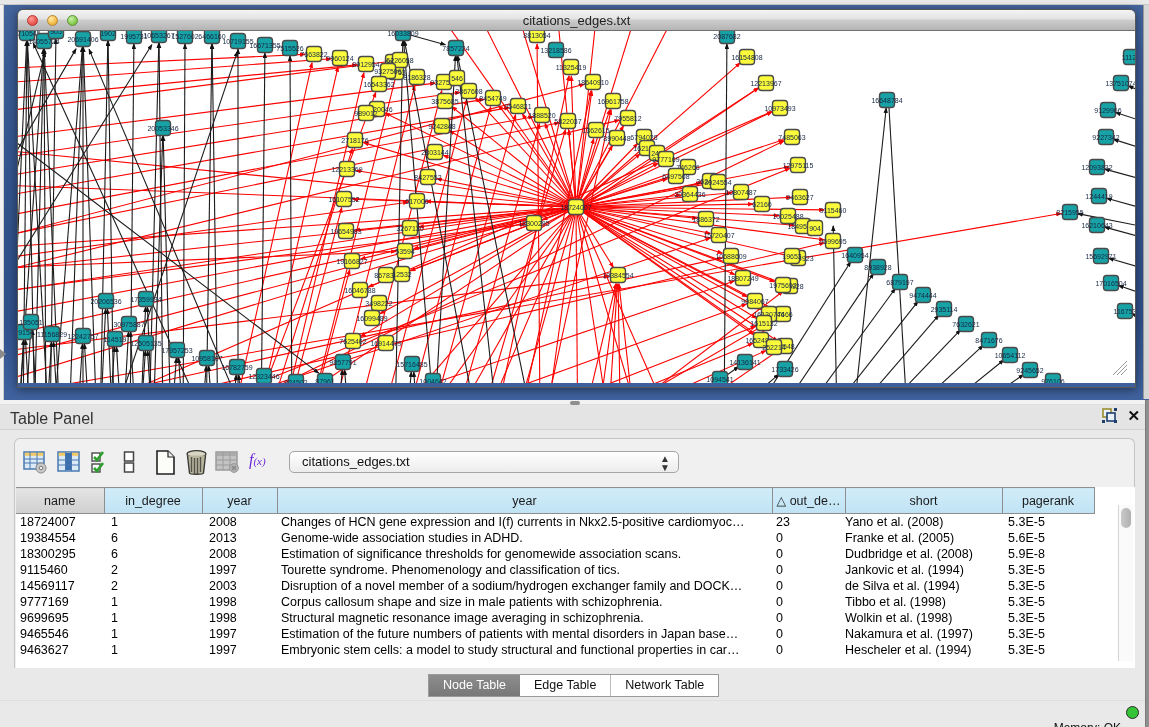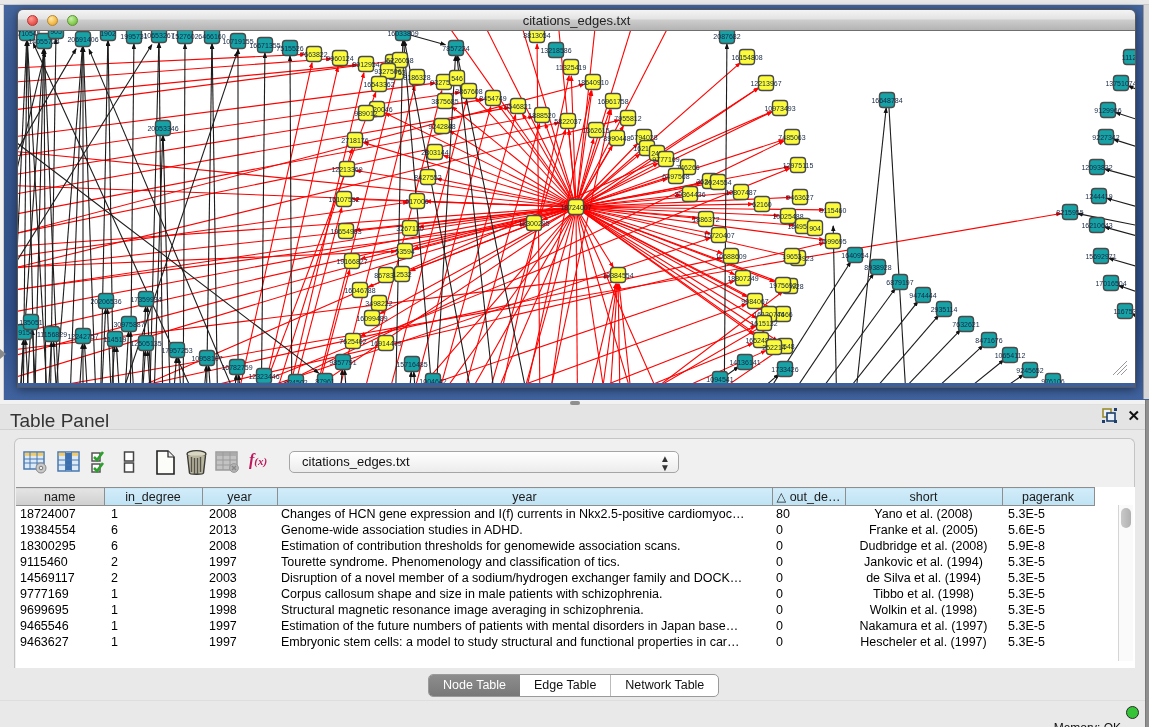--- a/index.html
+++ b/index.html
@@ -13,39 +13,39 @@
 .tl{position:absolute;top:5px;width:11px;height:11px;border-radius:50%}
 #tl1{left:9px;background:radial-gradient(circle at 35% 30%,#ff9d95,#ec5f57 55%,#ce3a32);border:1px solid #b33;} 
 #tl2{left:29px;background:radial-gradient(circle at 35% 30%,#ffe9a8,#f5bf4f 55%,#d69a2d);border:1px solid #b8862c}
 #tl3{left:49px;background:radial-gradient(circle at 35% 30%,#c8efae,#8cd156 55%,#67ab35);border:1px solid #5d9334}
 #canvas{position:relative;height:352px;background:#fff;overflow:hidden}
 .er{stroke:#fb0300;stroke-width:1.1;fill:none}
 .eb{stroke:#1c1c1c;stroke-width:1.1;fill:none}
 .nl{font-family:"Liberation Sans",sans-serif;font-size:7px;fill:#152743;text-anchor:middle}
 #tp{position:absolute;left:0;top:400px;width:1149px;height:327px;background:#e9e9e9}#tp .rs{position:absolute;right:0;top:0;width:4px;height:327px;background:#8f8f8f;border-left:1px solid #7a7a7a;z-index:5}
 #split{height:5px;background:#f2f2f2;border-bottom:1px solid #e0e0e0;position:relative}#split .g{position:absolute;left:570px;top:1px;width:10px;height:4px;background:#8f8f8f;border-radius:2px}#tphdr{position:relative;height:25px;background:#e4e4e4;border-bottom:1px solid #d2d2d2}
-#tphdr .t{position:absolute;left:10px;top:5px;font-size:19px;color:#333}
+#tphdr .t{position:absolute;left:10px;top:5px;font-size:16px;color:#333}
 #tphdr .fl{position:absolute;right:31px;top:2px;width:17px;height:17px}
 #tphdr .x{position:absolute;right:9px;top:2px;font-size:15px;font-weight:bold;color:#111}
 #inner{position:absolute;left:14px;top:38px;width:1121px;height:230px;background:#f0f0f0;border:1px solid #c4c4c4;border-radius:6px 6px 0 0;border-bottom:none}
 #tbicons{position:relative;height:48px}
 #combo{position:absolute;left:274px;top:12px;width:390px;height:22px;background:linear-gradient(#fff,#ececec);border:1px solid #a5a5a5;border-radius:5px;font-size:13px;color:#111;line-height:20px;padding-left:12px}
 #combo .ud{position:absolute;right:8px;top:2px;font-size:10px;color:#333;line-height:9px;text-align:center}
 #tblwrap{position:absolute;left:1px;top:48px;width:1119px;height:181px;background:#fff;overflow:hidden}
 table{border-collapse:collapse;table-layout:fixed;width:1078px;font-size:12.5px}
 col.k1{width:88px}col.k2{width:98px}col.k3{width:75px}col.k4{width:495px}col.k5{width:73px}col.k6{width:157px}col.k7{width:92px}
-thead th{height:18px;font-weight:normal;color:#1a1a1a;border-right:1px solid #8e8e8e;border-top:1px solid #8e8e8e;border-bottom:1px solid #8e8e8e;background:linear-gradient(#d2ecf9,#bfe3f4);font-size:12.5px}
+thead th{height:26px;font-weight:normal;color:#1a1a1a;border-right:1px solid #8e8e8e;border-top:1px solid #8e8e8e;border-bottom:1px solid #8e8e8e;background:linear-gradient(#d2ecf9,#bfe3f4);font-size:12.5px}
 thead th.g{background:linear-gradient(#e4e4e4,#cfcfcf)}
 tbody td{height:16px;padding:0 0 0 4px;color:#000;white-space:nowrap;overflow:hidden}
 td.c2,td.c3{padding-left:7px}
-td.c6{text-align:center;padding:0}
+td.c6{padding:0}
 td.c7{padding-left:6px}
 #vsb{position:absolute;right:1px;top:66px;width:15px;height:156px;background:#fafafa;border-left:1px solid #d5d5d5}
 #vsb .th{position:absolute;left:2px;top:3px;width:10px;height:20px;background:linear-gradient(90deg,#c9c9c9,#b0b0b0);border-radius:5px}
-#tabs{position:absolute;left:428px;top:274px;height:23px;display:flex;border:1px solid #9a9a9a;border-radius:5px;overflow:hidden;background:#fff}
+#tabs{position:absolute;left:428px;top:274px;height:23px;display:flex;border:1px solid #9a9a9a;border-radius:0;overflow:hidden;background:#fff}
 #tabs div{padding:0 14px;line-height:21px;font-size:12.5px;color:#111}
 #tabs .on{background:linear-gradient(#8d8d8d,#787878);color:#fff}
 #tabs .sep{width:1px;padding:0;background:#bbb}
 #sbar{position:absolute;left:0;top:300px;width:1149px;height:27px;background:#e9e9e9;border-top:1px solid #dedede}
 #sbar .m{position:absolute;right:28px;top:20px;font-size:12px;color:#111}
 #sbar .dot{position:absolute;right:10px;top:5px;width:13px;height:13px;border-radius:50%;background:#35c438;border:1.5px solid #2a2a2a}
 .icon{position:absolute;top:10px}
 </style></head><body>
 <div id="app">
 <div id="topstrip"></div>
@@ -663,21 +663,21 @@
             <path d="M3.5 6.5 L5.5 24 C5.5 25.6 19.5 25.6 19.5 24 L21.5 6.5" fill="#b9b6a0" stroke="#3a3a34" stroke-width="1.4"></path>
             <path d="M7.5 8v15M10.5 9v16M13.5 9v16M16.5 8v15" stroke="#55524a" stroke-width="1.4"></path>
           </svg>
    <svg class="icon" style="left:199px" width="26" height="26" viewBox="0 0 26 26">
             <rect x="2" y="3" width="21" height="18" fill="#c3c3c3" stroke="#9b9b9b" stroke-width="1.5"></rect>
             <rect x="2.6" y="3.6" width="19.8" height="3.4" fill="#ababab"></rect>
             <path d="M2 11h21M2 16h21M9 3v18M16 3v18" stroke="#9b9b9b" stroke-width="1"></path>
             <circle cx="20" cy="19" r="4.4" fill="#b3b3b3" stroke="#999"></circle>
             <path d="M18 17l4 4M22 17l-4 4" stroke="#888" stroke-width="1.4"></path>
           </svg>
-   <div class="icon" style="left:234px;top:12px;font-size:16px;color:#be185d;font-style:italic;font-weight:bold;font-family:'Liberation Serif',serif">f<span style="font-size:11px">(x)</span></div>
+   <div class="icon" style="left:234px;top:12px;font-size:16px;color:#6d28d9;font-style:italic;font-weight:normal;font-family:'Liberation Serif',serif">f<span style="font-size:11px">(x)</span></div>
    <div id="combo">citations_edges.txt<div class="ud">▲<br>▼</div></div>
   </div>
   <div id="tblwrap">
    <table>
    <colgroup>
               <col class="k1">
               <col class="k2">
               <col class="k3">
               <col class="k4">
               <col class="k5">
@@ -694,38 +694,38 @@
                 <th>short</th>
                 <th>pagerank</th>
               </tr>
             </thead>
    <tbody>
 <tr>
                 <td class="c1">18724007</td>
                 <td class="c2">1</td>
                 <td class="c3">2008</td>
                 <td class="c4">Changes of HCN gene expression and I(f) currents in Nkx2.5-positive cardiomyoc…</td>
-                <td class="c5">80</td>
+                <td class="c5">23</td>
                 <td class="c6">Yano et al. (2008)</td>
                 <td class="c7">5.3E-5</td>
               </tr>
 <tr>
                 <td class="c1">19384554</td>
                 <td class="c2">6</td>
                 <td class="c3">2013</td>
                 <td class="c4">Genome-wide association studies in ADHD.</td>
                 <td class="c5">0</td>
                 <td class="c6">Franke et al. (2005)</td>
                 <td class="c7">5.6E-5</td>
               </tr>
 <tr>
                 <td class="c1">18300295</td>
                 <td class="c2">6</td>
                 <td class="c3">2008</td>
-                <td class="c4">Estimation of contribution thresholds for genomewide association scans.</td>
+                <td class="c4">Estimation of significance thresholds for genomewide association scans.</td>
                 <td class="c5">0</td>
                 <td class="c6">Dudbridge et al. (2008)</td>
                 <td class="c7">5.9E-8</td>
               </tr>
 <tr>
                 <td class="c1">9115460</td>
                 <td class="c2">2</td>
                 <td class="c3">1997</td>
                 <td class="c4">Tourette syndrome. Phenomenology and classification of tics.</td>
                 <td class="c5">0</td>
@@ -767,21 +767,21 @@
                 <td class="c5">0</td>
                 <td class="c6">Nakamura et al. (1997)</td>
                 <td class="c7">5.3E-5</td>
               </tr>
 <tr>
                 <td class="c1">9463627</td>
                 <td class="c2">1</td>
                 <td class="c3">1997</td>
                 <td class="c4">Embryonic stem cells: a model to study structural and functional properties in car…</td>
                 <td class="c5">0</td>
-                <td class="c6">Hescheler et al. (1997)</td>
+                <td class="c6">Hescheler et al. (1994)</td>
                 <td class="c7">5.3E-5</td>
               </tr>
    </tbody>
           </table>
   </div>
   <div id="vsb">
           <div class="th"></div>
         </div>
  </div>
  <div id="tabs">

